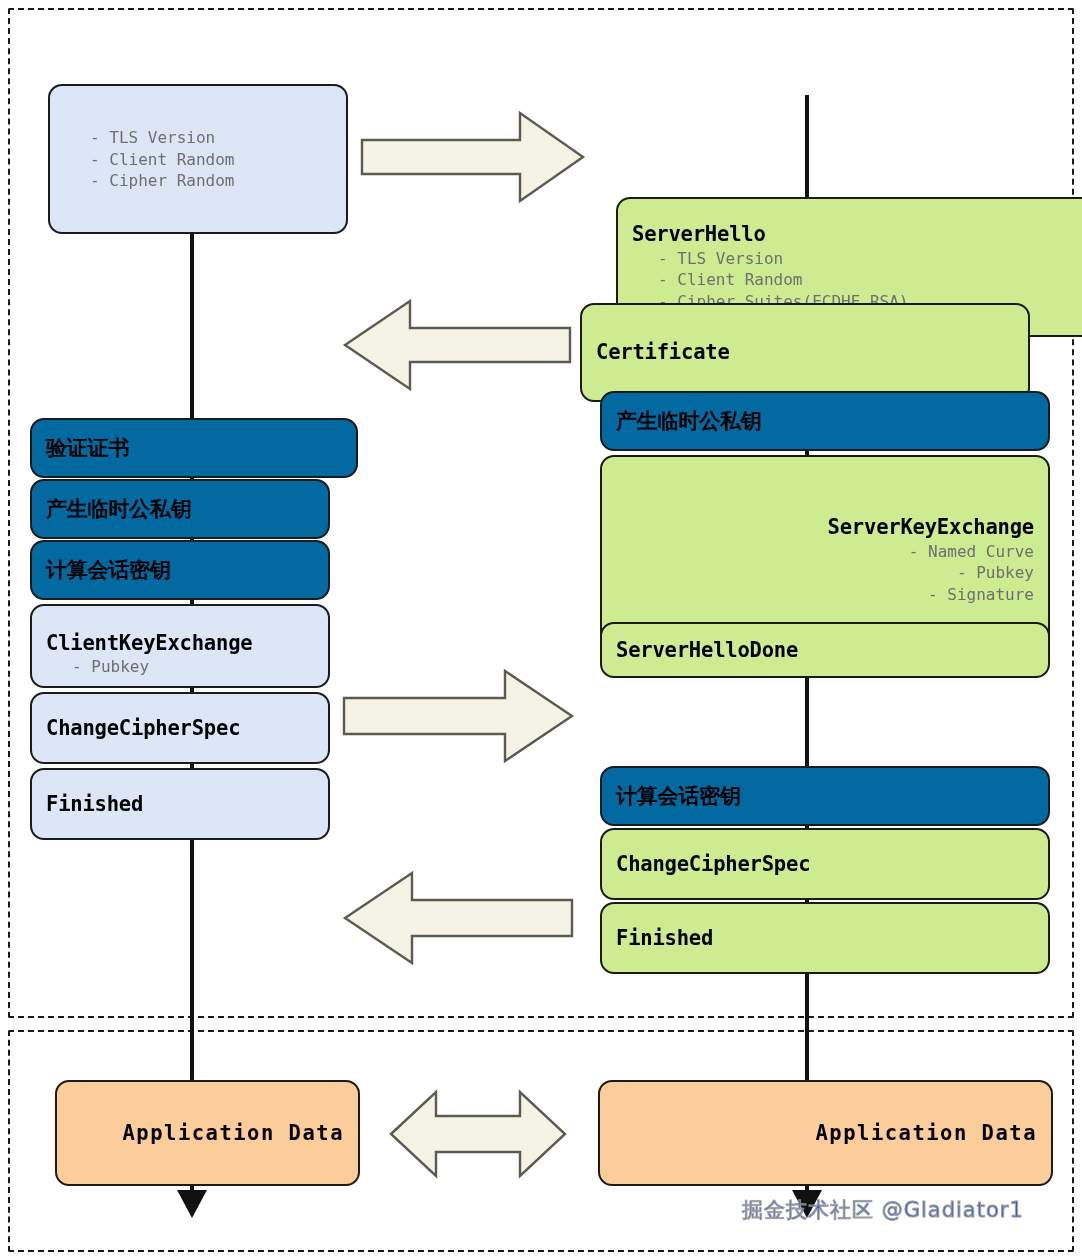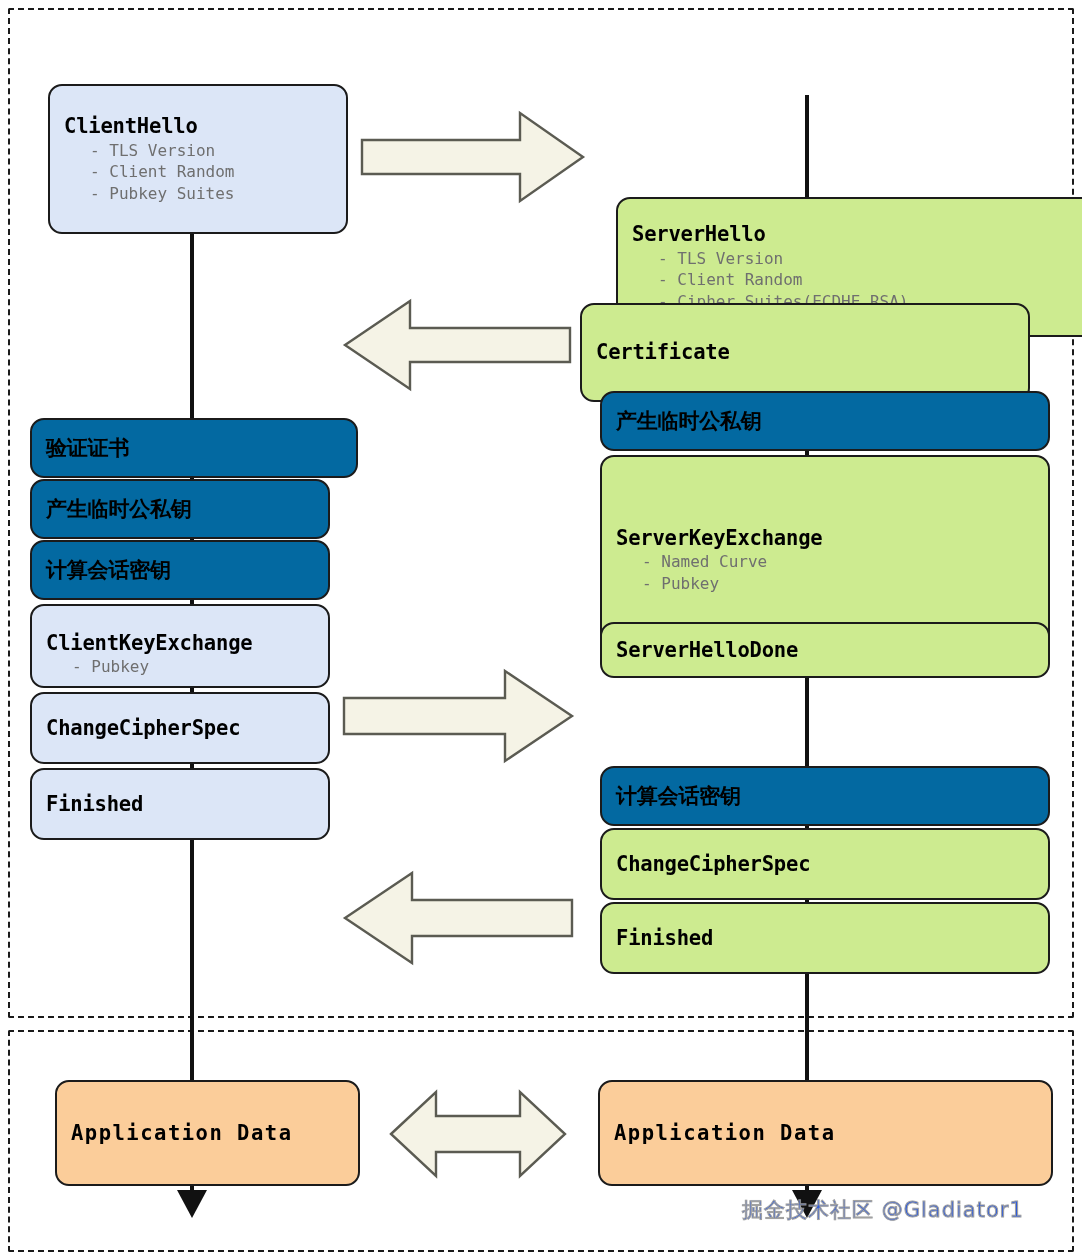--- a/index.html
+++ b/index.html
@@ -65,21 +65,21 @@
     font-size:21px;
     font-weight:bold;
   }
   .msgbox .sub{
     font-size:16px;
     color:#6f6f6f;
     line-height:1.36;
     margin-left:26px;
     white-space:nowrap;
   }
-  .msgbox.centered{ align-items:flex-start; justify-content:center; }
+  .msgbox.centered{ align-items:flex-end; justify-content:center; }
   .msgbox.centered .title{ letter-spacing:1.5px; }
 
   .c-blue  { background:#dce6f7; }
   .c-green { background:#cdeb90; }
   .c-pink  { background:#0369a1; }
   .c-orange{ background:#fbcd9a; }
 
   
   .block-arrow{ position:absolute; }
   .block-arrow svg{ display:block; overflow:visible; }
@@ -107,24 +107,23 @@
   <div class="phase-frame" id="frame-handshake"></div>
   <div class="phase-frame" id="frame-appdata"></div>
 
   <div class="lifeline" style="left:190px; top:95px; height:1100px;"></div>
   <div class="lifeline-head" style="left:177px; top:1190px;"></div>
 
   <div class="lifeline" style="left:805px; top:95px; height:1100px;"></div>
   <div class="lifeline-head" style="left:792px; top:1190px;"></div>
 
   <div class="msgbox c-blue" style="left:48px; top:84px; width:300px; height:150px;">
-    <div class="title">ClientHello</div>
     <div class="sub">- TLS Version</div>
     <div class="sub">- Client Random</div>
-    <div class="sub">- Pubkey Suites</div>
+    <div class="sub">- Cipher Random</div>
   </div>
 
   <div class="msgbox c-pink" style="left:30px; top:418px; width:328px; height:60px;">
     <div class="title cjk">验证证书</div>
   </div>
 
   <div class="msgbox c-pink" style="left:30px; top:479px; width:300px; height:60px;">
     <div class="title cjk">产生临时公私钥</div>
   </div>
 
@@ -157,24 +156,25 @@
   </div>
 
   <div class="msgbox c-green" style="left:580px; top:303px; width:450px; height:99px;">
     <div class="title">Certificate</div>
   </div>
 
   <div class="msgbox c-pink" style="left:600px; top:391px; width:450px; height:60px;">
     <div class="title cjk">产生临时公私钥</div>
   </div>
 
-  <div class="msgbox c-green" style="left:600px; top:455px; width:450px; height:210px;">
+  <div class="msgbox c-green" style="left:600px; top:455px; width:450px; height:210px;text-align:right;">
     <div class="title">ServerKeyExchange</div>
     <div class="sub">- Named Curve</div>
     <div class="sub">- Pubkey</div>
+    <div class="sub">- Signature</div>
   </div>
 
   <div class="msgbox c-green" style="left:600px; top:622px; width:450px; height:56px;">
     <div class="title">ServerHelloDone</div>
   </div>
 
   <div class="msgbox c-pink" style="left:600px; top:766px; width:450px; height:60px;">
     <div class="title cjk">计算会话密钥</div>
   </div>
 

